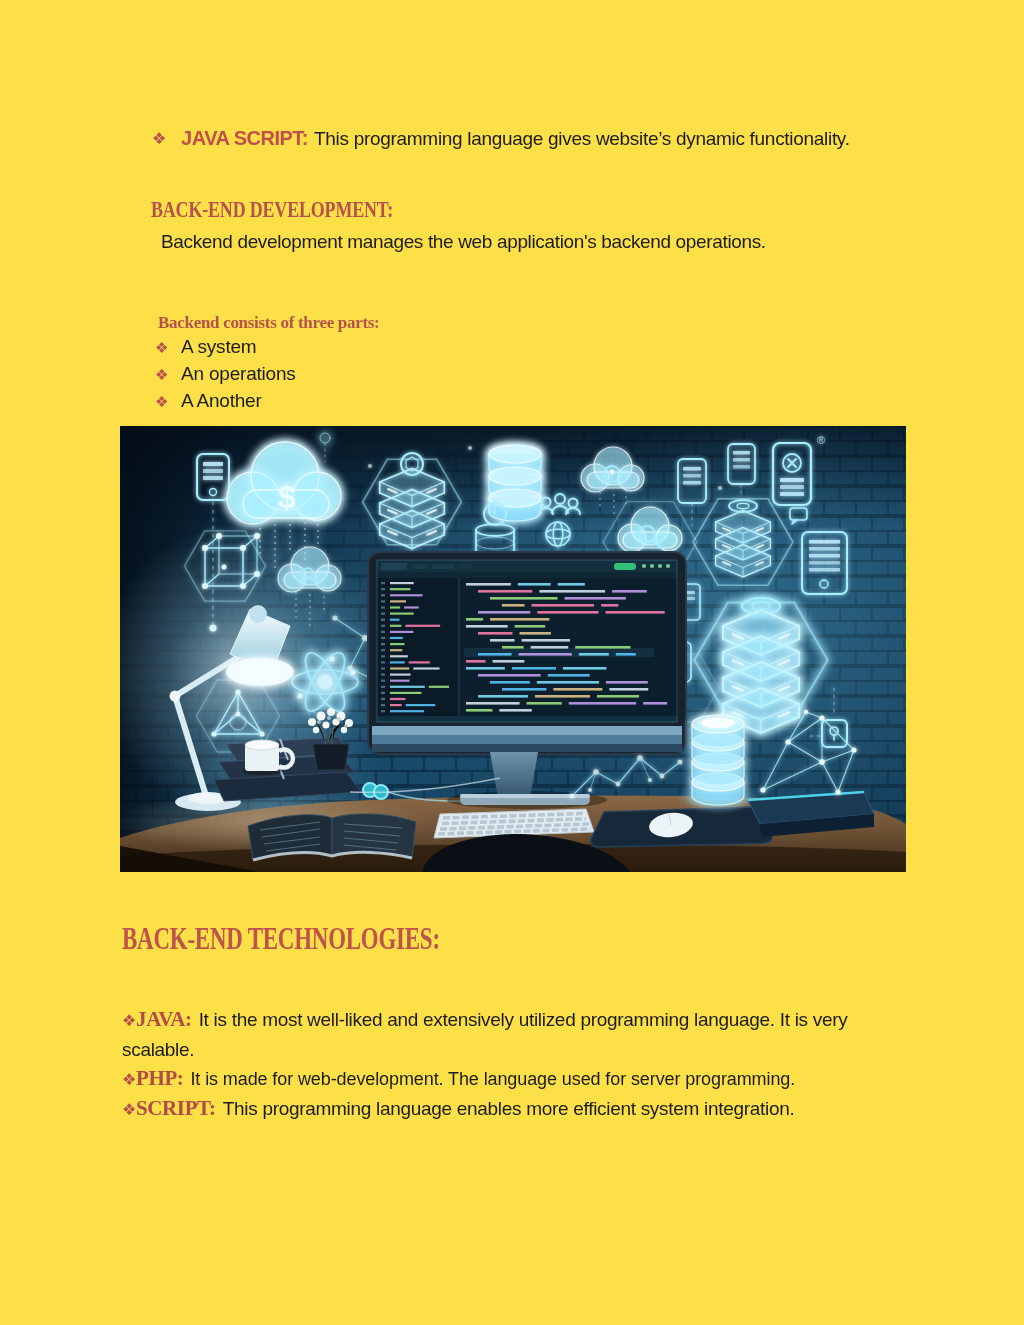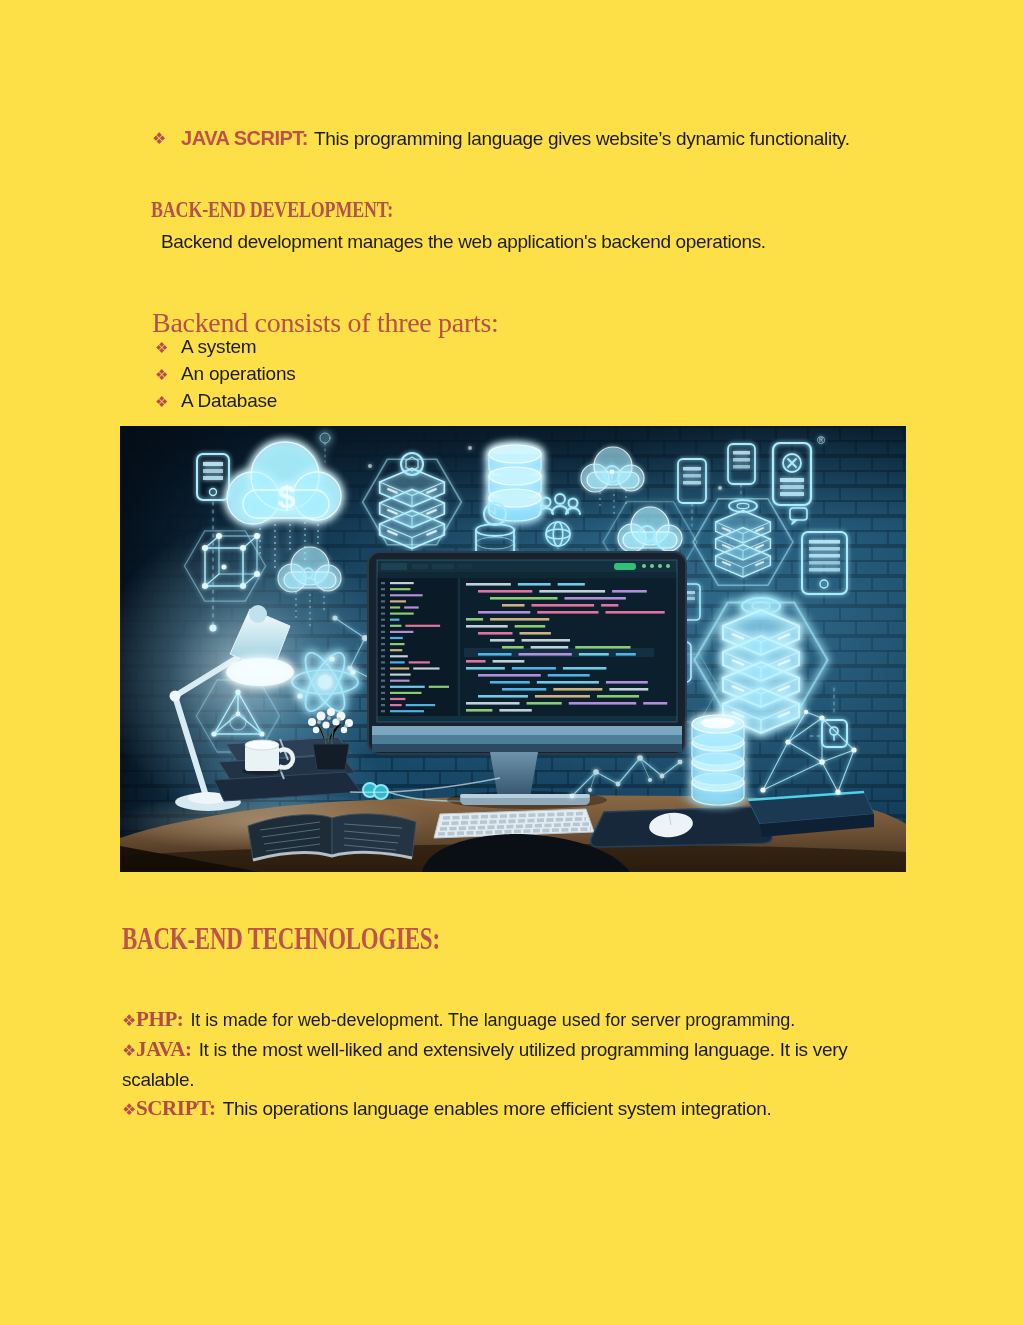--- a/index.html
+++ b/index.html
@@ -7,21 +7,21 @@
   .page{position:absolute;inset:0;background:#fde047;}
   
   .intro{position:absolute;left:152px;top:127px;margin:0;font-size:19px;letter-spacing:-0.3px;white-space:nowrap;}
   .intro .ib{color:#b5504e;font-size:16px;margin-right:15px;vertical-align:1px;}
   .intro .il{font-weight:bold;color:#bf4f4b;font-size:20px;margin-right:6px;letter-spacing:-0.5px;}
   
   .h-dev{position:absolute;left:151px;top:197px;margin:0;font-family:"Liberation Serif",serif;font-weight:bold;font-size:23px;color:#b5504e;transform:scaleX(.78);transform-origin:left center;white-space:nowrap;letter-spacing:-0.2px;}
   .para{position:absolute;margin:0;font-size:19px;letter-spacing:-0.35px;white-space:nowrap;}
   .p1{left:161px;top:231px;}
   .p2{left:181px;top:258px;}
-  .h-parts{position:absolute;left:151px;top:306px;margin:1px;font-family:"Liberation Serif",serif;font-weight:normal;font-size:28px;color:#b5504e;letter-spacing:-0.3px;white-space:nowrap;}
+  .h-parts{position:absolute;left:151px;top:306px;margin:7px;font-family:"Liberation Serif",serif;font-weight:bold;font-size:17px;color:#b5504e;letter-spacing:-0.3px;white-space:nowrap;}
   .blist{position:absolute;left:155px;top:336px;}
   .brow{display:flex;align-items:baseline;height:27px;}
   .brow .bb{color:#b5504e;font-size:15px;width:26px;}
   .brow .bt{font-size:19px;letter-spacing:-0.2px;}
   
   .illus{position:absolute;left:120px;top:426px;width:786px;height:446px;margin:0;overflow:hidden;background:#123750;}
   
   .h-tech{position:absolute;left:122px;top:921px;margin:0;font-family:"Liberation Serif",serif;font-weight:bold;font-size:31px;color:#bd524e;transform:scaleX(.74);transform-origin:left center;white-space:nowrap;letter-spacing:-0.3px;}
   .titems{position:absolute;left:122px;top:1005px;width:768px;line-height:29px;}
   .titem{margin:0;font-size:19px;letter-spacing:-0.3px;}
@@ -47,21 +47,21 @@
     <div class="brow">
         <span class="bb">❖</span>
         <span class="bt">A system</span>
       </div>
     <div class="brow">
         <span class="bb">❖</span>
         <span class="bt">An operations</span>
       </div>
     <div class="brow">
         <span class="bb">❖</span>
-        <span class="bt">A Database</span>
+        <span class="bt">A Another</span>
       </div>
   </div>
 
   <figure class="illus" aria-label="Dark blue brick wall workspace: desktop monitor showing code, desk lamp, books, coffee mug, plant, keyboard, mouse, and glowing holographic backend icons (clouds, server stacks, databases, phones, atom, wireframes)">
   <svg viewBox="0 0 786 446" width="786" height="446" xmlns="http://www.w3.org/2000/svg">
     <defs>
       <linearGradient id="wallG" x1="0" y1="0" x2="1" y2="1">
         <stop offset="0" stop-color="#0a1e30"></stop>
             <stop offset="0.45" stop-color="#1a4c6c"></stop>
             <stop offset="1" stop-color="#143d59"></stop>
@@ -661,18 +661,18 @@
     </g>
 
     <path d="M302,446 C310,414 372,408 396,408 C420,408 486,414 510,446 Z" fill="#0a0f15"></path>
     <polygon points="0,446 0,420 140,446" fill="#120c05" opacity="0.9"></polygon>
   </svg>
   </figure>
 
   <h1 class="h-tech">BACK-END TECHNOLOGIES:</h1>
 
   <div class="titems">
+    <p class="titem java"><span class="tb">❖</span><span class="tl">JAVA:</span><span class="tt">It is the most well-liked and extensively utilized programming language. It is very scalable.</span></p>
     <p class="titem php"><span class="tb">❖</span><span class="tl">PHP:</span><span class="tt">It is made for web-development. The language used for server programming.</span></p>
-    <p class="titem java"><span class="tb">❖</span><span class="tl">JAVA:</span><span class="tt">It is the most well-liked and extensively utilized programming language. It is very scalable.</span></p>
-    <p class="titem python"><span class="tb">❖</span><span class="tl">SCRIPT:</span><span class="tt">This operations language enables more efficient system integration.</span></p>
+    <p class="titem python"><span class="tb">❖</span><span class="tl">SCRIPT:</span><span class="tt">This programming language enables more efficient system integration.</span></p>
   </div>
 
 </div>
 
 </body></html>

